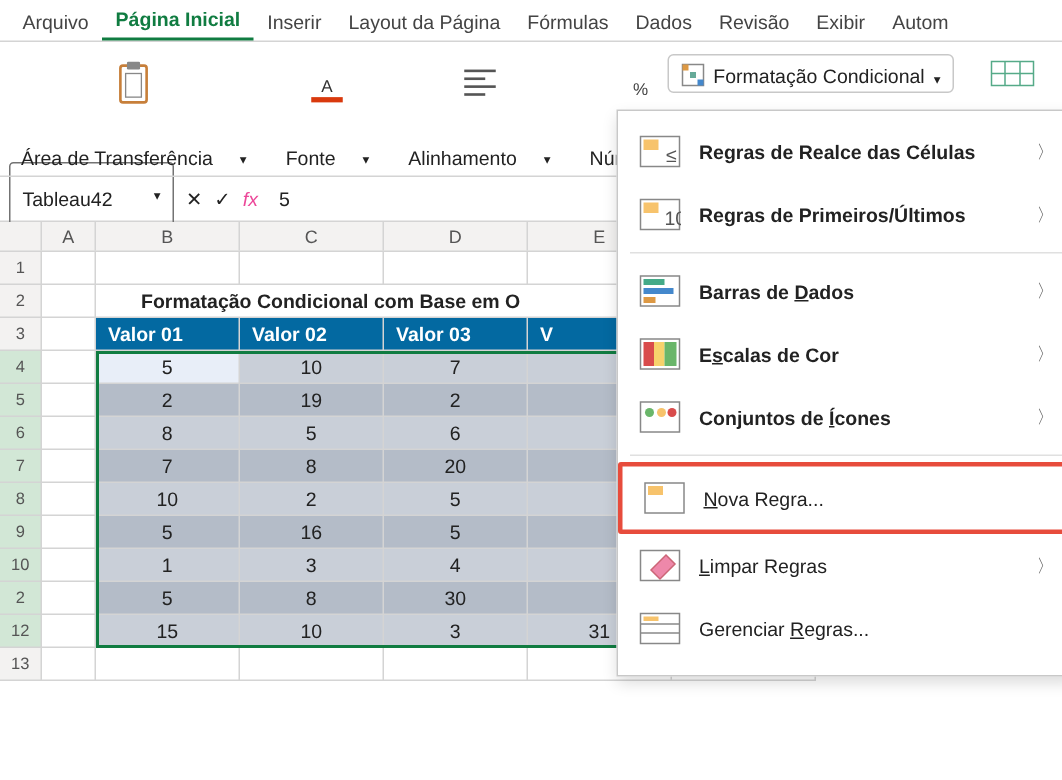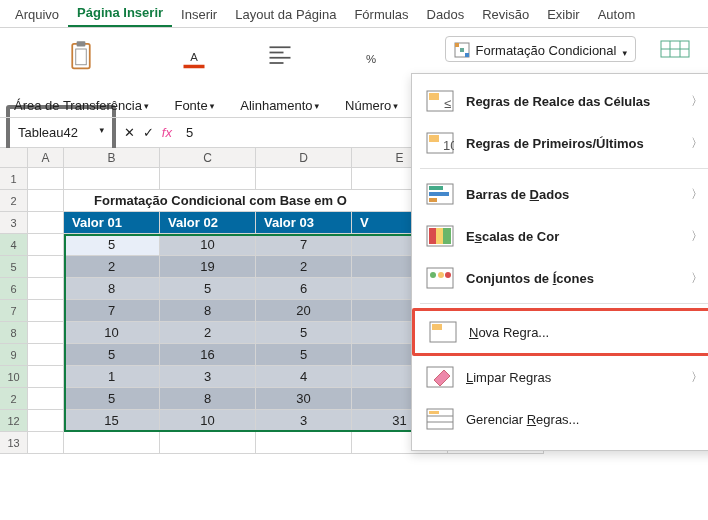--- a/index.html
+++ b/index.html
@@ -2,29 +2,29 @@
 <html><head>
 <meta charset="utf-8">
 <style>
 *{margin:0;padding:0;box-sizing:border-box;font-family:"Segoe UI",Arial,sans-serif;font-size:13px;color:#222}
 body{background:#fff;width:708px;height:520px;overflow:hidden;position:relative}
 .tabs{display:flex;border-bottom:1px solid #d4d4d4;padding:0 6px;height:28px;align-items:flex-end}
 .tab{padding:5px 9px;cursor:pointer;color:#444}
 .tab.active{color:#107c41;border-bottom:2px solid #107c41;font-weight:600}
 .ribbon{display:flex;gap:18px;padding:8px 10px 4px;border-bottom:1px solid #d4d4d4;height:90px;position:relative}
 .group{display:flex;flex-direction:column;align-items:center;justify-content:space-between;padding:0 4px}
-.group-label{font-size:11px;color:#555;margin-top:4px;display:flex;align-items:center;gap:2px}
+.group-label{font-size:11px;color:#555;margin-top:4px;display:flex;align-items:center;gap:18px}
 .chev{font-size:9px}
 .icon-box{display:flex;align-items:center;justify-content:center;height:40px}
 .clip-svg,.font-svg,.align-svg,.num-svg{width:28px;height:32px}
 .cf-btn{position:absolute;right:72px;top:8px;display:flex;align-items:flex-end;gap:6px;border:1px solid #c8c8c8;border-radius:4px;padding:3px 8px;background:#fff;cursor:pointer;height:26px}
 .cf-btn .mini{width:16px;height:16px}
 .ins-ic{position:absolute;right:18px;top:10px;width:30px;height:22px}
 .namebox-row{display:flex;align-items:center;height:30px;border-bottom:1px solid #d4d4d4;padding:0 6px;gap:8px}
-.namebox{border:4px solid #737373;border-radius:3px;padding:16px 8px;min-width:110px;display:flex;justify-content:space-between;align-items:flex-start}
+.namebox{border:1px solid #737373;border-radius:3px;padding:16px 8px;min-width:110px;display:flex;justify-content:space-between;align-items:flex-start}
 .fx-controls{display:flex;align-items:center;gap:8px;color:#888}
 .fx-lbl{font-style:italic;color:#ec4899}
 .fx-val{color:#222;margin-left:6px}
 .sheet{position:relative}
 .colhdr{display:flex;height:20px;background:#f3f2f1;border-bottom:1px solid #d4d4d4}
 .corner{width:28px;border-right:1px solid #d4d4d4}
 .ch{flex:0 0 96px;text-align:center;font-size:12px;color:#555;border-right:1px solid #d4d4d4;line-height:20px}
 .ch.a{flex:0 0 36px}
 .rows{}
 .row{display:flex;height:22px}
@@ -46,21 +46,21 @@
 .dd-sep{height:1px;background:#e0e0e0;margin:4px 8px}
 .dd-ic{width:28px;height:22px;flex-shrink:0}
 .hl-red{border:3px solid #e74c3c;border-radius:2px}
 .u{text-decoration:underline}
 </style>
 </head>
 <body>
 
 <div class="tabs">
   <div class="tab">Arquivo</div>
-  <div class="tab active">Página Inserir</div>
+  <div class="tab active">Página Inicial</div>
   <div class="tab">Inserir</div>
   <div class="tab">Layout da Página</div>
   <div class="tab">Fórmulas</div>
   <div class="tab">Dados</div>
   <div class="tab">Revisão</div>
   <div class="tab">Exibir</div>
   <div class="tab">Autom</div>
 </div>
 
 <div class="ribbon">

